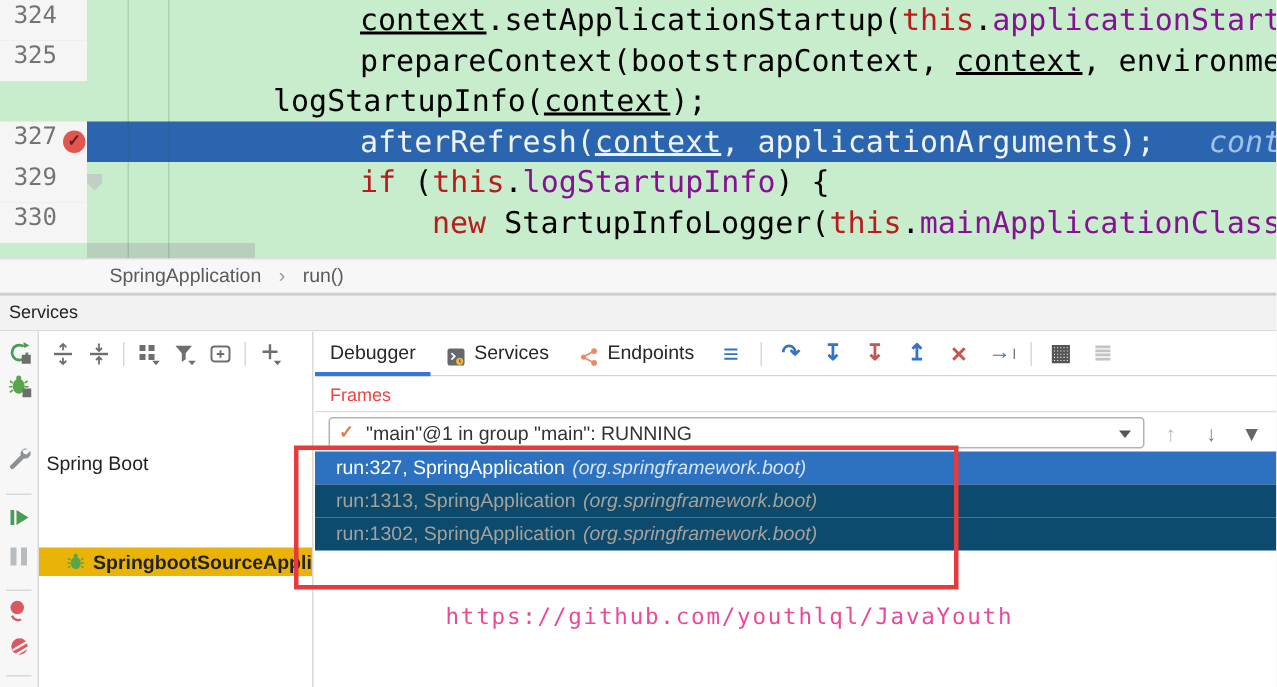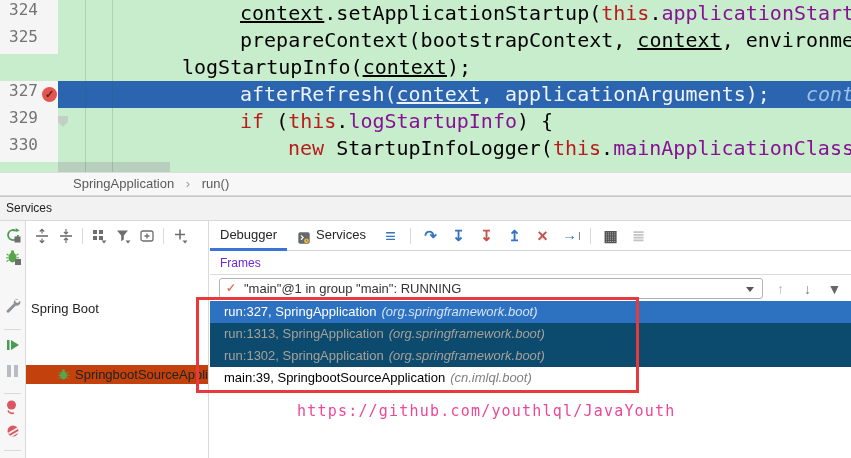--- a/index.html
+++ b/index.html
@@ -47,21 +47,21 @@
   .ssep { position:absolute; left:4px; width:17px; height:1px; background:#d9d9d9; }
   .stopbox { width:12px; height:12px; margin:2px; background:#c75450; border-radius:2px; }
   .pausebars span{ display:inline-block; width:4px; height:12px; background:#b7bcc0; margin:2px 1.5px; }
 
   .tree { position:absolute; left:26px; top:0; width:183px; height:100%; background:#fff; border-right:1px solid #d9d9d9; }
   .tree-toolbar { position:absolute; top:0; left:0; right:0; height:30px; display:flex; align-items:center; padding-left:4px; }
   .ticon { width:16px; height:16px; margin:0 4px; flex:0 0 auto; }
   .tsep { width:1px; height:16px; background:#d9d9d9; margin:0 4px; flex:0 0 auto; }
   .tree-list { position:absolute; top:31px; left:0; right:0; }
   .titem { height:19px; display:flex; align-items:center; font-size:13px; color:#222; padding-left:5px;margin-top:47px; }
-  .titem.selected { background:#c2410c; font-weight:normal;justify-content:flex-end; }
+  .titem.selected { background:#eab308; font-weight:bold; }
   .titem.child { padding-left:18px; }
   .run-tri { width:0; height:0; border-left:9px solid #59a869; border-top:5px solid transparent;
              border-bottom:5px solid transparent; margin-right:6px; }
   .bugwrap { width:13px; height:13px; margin-right:5px; }
 
   
   .dbg { position:absolute; left:210px; top:0; right:0; height:100%; background:#fff; }
   .tabbar { position:absolute; top:0; left:0; right:0; height:30px; display:flex; align-items:center;
             border-bottom:1px solid #d4d4d4; }
   .tab { display:flex; align-items:center; gap:5px; height:30px; line-height:27px; padding:0 10px;
@@ -69,21 +69,21 @@
   .tab.sel { border-bottom:3px solid #3875d6; }
   .tab .icn { width:14px; height:14px; }
   .dbgicons { display:flex; align-items:center; gap:11px; margin-left:6px; }
   .uicon { font-size:15px; line-height:16px; width:17px; text-align:center; font-weight:bold; position:relative; }
   .uicon.big { font-size:18px; }
   .uicon.vsep { width:1px; height:16px; background:#d9d9d9; }
   .uicon.tocursor::after { content:"I"; color:#777; font-size:10px; font-weight:normal; margin-left:1px; }
   .funnel { position:relative; }
 
   .frames-header { position:absolute; top:30px; left:0; right:0; height:24px; line-height:24px;
-                   padding-left:10px; font-size:12px; color:#6d28d9; border-bottom:1px solid #dcdcdc; background:#fff; }
+                   padding-left:10px; font-size:12px; color:#ef4444; border-bottom:1px solid #dcdcdc; background:#fff; }
   .thread-row { position:absolute; top:54px; left:0; right:0; height:26px; background:#fff; }
   .thread-dd { position:absolute; left:9px; top:3px; width:544px; height:21px; background:#fff;
                border:1px solid #b3b3b3; border-radius:3px; font-size:13px; color:#333; line-height:19px; }
   .thread-check { position:absolute; left:6px; top:0; color:#e07b53; font-weight:bold; font-size:12px; }
   .thread-text { position:absolute; left:24px; top:0; white-space:nowrap; }
   .caret { position:absolute; right:8px; top:8px; width:0; height:0;
            border-left:4px solid transparent; border-right:4px solid transparent; border-top:5px solid #555; }
   .thread-nav { position:absolute; left:562px; top:3px; display:flex; gap:10px; align-items:center; height:21px; }
   .thread-nav .uicon { font-size:14px; }
 
@@ -275,20 +275,31 @@
         <div class="tab">
           <span class="icn">
             <svg viewBox="0 0 16 16" width="14" height="14">
                 <rect x="1.5" y="1.5" width="13" height="13" rx="2" fill="#64696d"></rect>
                 <path d="M4.5 5 7 7.5 4.5 10" stroke="#fff" stroke-width="1.4" fill="none"></path>
                 <circle cx="10.8" cy="11.3" r="2.7" fill="#f2b93f"></circle>
                 <path d="M10.8 9.8v1.6l1.1.8" stroke="#64696d" stroke-width="1" fill="none"></path>
               </svg>
           </span>
           <span>Services</span>
+        </div>
+        <div class="tab">
+          <span class="icn">
+            <svg viewBox="0 0 16 16" width="14" height="14" fill="#ee8769">
+                <circle cx="3.5" cy="8" r="2"></circle>
+                <circle cx="11.5" cy="3.5" r="2.2"></circle>
+                <circle cx="11.5" cy="12.5" r="2.2"></circle>
+                <path d="M4.8 7 9.8 4.4M4.8 9l5 2.6" stroke="#ee8769" stroke-width="1.3" fill="none"></path>
+              </svg>
+          </span>
+          <span>Endpoints</span>
         </div>
         <div class="dbgicons">
             <span class="uicon big" style="color: rgb(53, 116, 194);">≡</span>
             <span class="uicon vsep"></span>
             <span class="uicon" style="color: rgb(53, 116, 194);">↷</span>
             <span class="uicon" style="color: rgb(53, 116, 194);">↧</span>
             <span class="uicon" style="color: rgb(199, 84, 80);">↧</span>
             <span class="uicon" style="color: rgb(53, 116, 194);">↥</span>
             <span class="uicon big" style="color: rgb(199, 84, 80);">×</span>
             <span class="uicon tocursor" style="color: rgb(53, 116, 194);">→</span>
@@ -316,22 +327,19 @@
       <div class="frames-list">
         <div class="frow sel">
           <span class="ftext">run:327, SpringApplication</span><span class="fpkg">(org.springframework.boot)</span>
         </div>
         <div class="frow lib">
           <span class="ftext">run:1313, SpringApplication</span><span class="fpkg">(org.springframework.boot)</span>
         </div>
         <div class="frow lib">
           <span class="ftext">run:1302, SpringApplication</span><span class="fpkg">(org.springframework.boot)</span>
         </div>
-        <div class="frow usr">
-          <span class="ftext">main:39, SpringbootSourceApplication</span><span class="fpkg">(cn.imlql.boot)</span>
-        </div>
       </div>
     </div>
   </div>
 
   <div class="annotation"></div>
   <div class="watermark">https://github.com/youthlql/JavaYouth</div>
 </div>
 
 </body></html>

